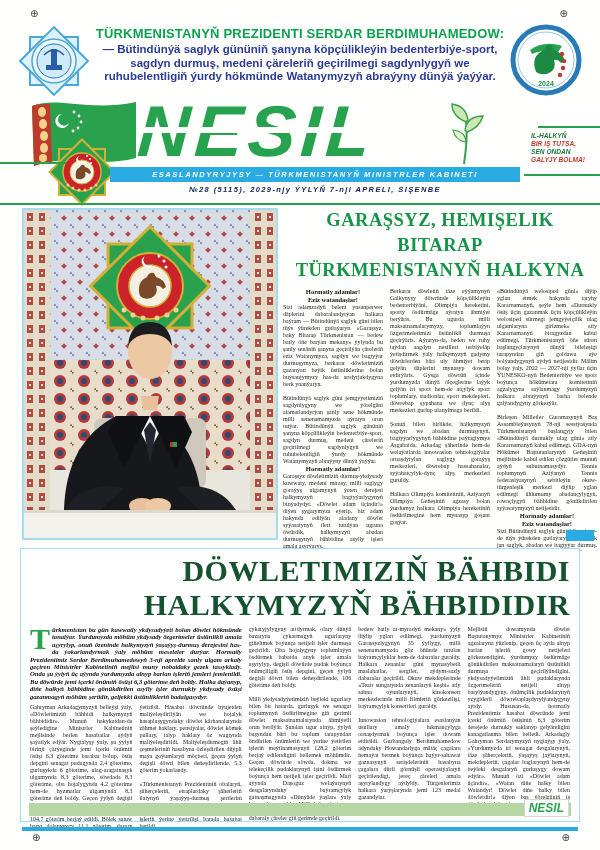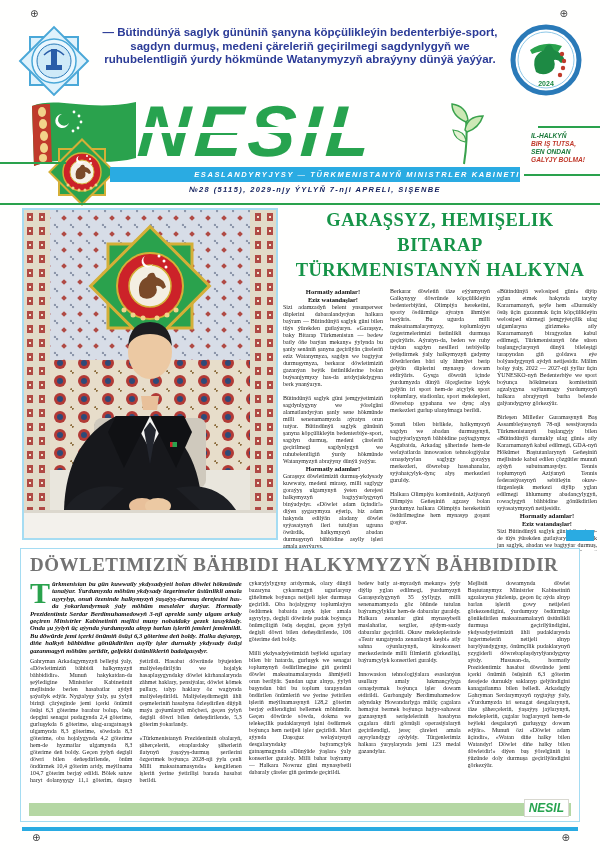--- a/index.html
+++ b/index.html
@@ -20,41 +20,41 @@
          background:linear-gradient(180deg,#27a34f 0 44%,#ffffff 44% 53%,#27a34f 53% 100%);
          -webkit-background-clip:text;background-clip:text;color:transparent;}
   .sprout{position:absolute;left:446px;top:2px;}
   .slogan{position:absolute;right:3px;top:32px;width:66px;text-align:left;
           font-family:"Liberation Sans",sans-serif;font-weight:bold;font-style:italic;
           font-size:6.6px;line-height:8px;}
   .slogan .g{color:#1d7a3c;} .slogan .r{color:#c03a2b;}
   .rule-green{position:absolute;height:2px;background:#2aa24d;}
   .founder{position:absolute;left:110px;top:67px;width:410px;height:15px;background:#2aabe2;
            color:#ffffff;font-family:"Liberation Sans",sans-serif;font-weight:bold;font-style:italic;
-           font-size:7.5px;line-height:15px;text-align:right;letter-spacing:1.6px;}
+           font-size:7.5px;line-height:15px;text-align:center;letter-spacing:1.6px;}
   .issue{position:absolute;left:110px;top:85px;width:410px;color:#14215e;
          font-family:"Liberation Sans",sans-serif;font-weight:bold;font-style:italic;
          font-size:7.5px;letter-spacing:1.4px;text-align:center;}
   .rule-full{position:absolute;top:103px;left:0;width:600px;height:1.5px;background:#2aa24d;}
   
   .article1{position:absolute;top:208px;left:0;right:0;height:336px;}
   .photo{position:absolute;left:22px;top:0;width:256px;height:332px;border:2px solid #a5dcf2;
          box-sizing:border-box;background:#e9e6dd;}
   .a1-right{position:absolute;left:283px;right:3px;top:0;}
   .a1-head{color:#169448;font-weight:bold;font-size:18.5px;line-height:25px;text-align:center;
            letter-spacing:.5px;margin:2px 0 5px 0;}
   .a1-cols{display:flex;gap:7px;height:263px;overflow:hidden;text-align:justify;}
   .a1-cols .col{flex:1;overflow:hidden;}
   .coltext{font-size:6px;line-height:7px;color:#1c1c1c;white-space:pre-line;}
   .sal{font-size:6.5px;line-height:8px;font-weight:bold;text-align:center;color:#111;}
   .bluebar{position:absolute;left:283px;right:3px;top:322px;height:11px;background:#2aabe2;}
   
   .article2{position:absolute;top:548px;left:20px;width:560px;height:274px;border:1.5px solid #a5dcf2;
             box-sizing:border-box;background:#ffffff;padding:3px 9px;}
-  .a2-head{color:#737373;font-weight:bold;font-size:19px;text-align:left;letter-spacing:.5px;
+  .a2-head{color:#14532d;font-weight:bold;font-size:30px;text-align:right;letter-spacing:.5px;
            margin:2px 0 4px 0;}
   .a2-grid{display:grid;grid-template-columns:repeat(5,1fr);grid-template-rows:auto 1fr;
            gap:4px 7px;height:204px;overflow:hidden;text-align:justify;}
   .a2-grid .coltext{overflow:hidden;}
   .intro{grid-column:1/3;grid-row:1;font-size:6.6px;line-height:7.4px;font-weight:bold;
          font-style:italic;color:#101010;text-align:justify;}
   .dropcap{float:left;color:#2aa24d;font-weight:bold;font-style:normal;font-size:30px;
            line-height:26px;padding-right:2px;font-family:"Liberation Serif",serif;}
   .c1{grid-column:1;grid-row:2;} .c2{grid-column:2;grid-row:2;}
   .c3{grid-column:3;grid-row:1/3;} .c4{grid-column:4;grid-row:1/3;} .c5{grid-column:5;grid-row:1/3;}
@@ -81,20 +81,21 @@
         <rect x="-24" y="-24" width="48" height="48" fill="#dff2fc" stroke="#4aa8d8" stroke-width="2"></rect>
         <rect x="-24" y="-24" width="48" height="48" fill="#dff2fc" stroke="#4aa8d8" stroke-width="2" transform="rotate(45)"></rect>
         <circle r="22" fill="#eaf7fe" stroke="#4aa8d8" stroke-width="1.5"></circle>
         <circle r="17" fill="#cfeaf8" stroke="#2a7ab8" stroke-width="1"></circle>
         <rect x="-3" y="-12" width="6" height="20" fill="#2a5da8"></rect>
         <rect x="-8" y="4" width="16" height="5" fill="#2a5da8"></rect>
         <path d="M-10 -6 q10 -10 20 0" fill="none" stroke="#2a5da8" stroke-width="1.5"></path>
       </g>
     </svg>
     <div class="quote-block">
+      <div class="kicker">TÜRKMENISTANYŇ PREZIDENTI SERDAR BERDIMUHAMEDOW:</div>
       <div class="quote">— Bütindünýä saglyk gününiň şanyna köpçülikleýin bedenterbiýe-sport, sagdyn durmuş, medeni çäreleriň geçirilmegi sagdynlygyň we ruhubelentligiň ýurdy hökmünde Watanymyzyň abraýyny dünýä ýaýýar.</div>
     </div>
     <svg width="72" height="74" viewBox="0 0 72 74">
       <circle cx="36" cy="36" r="33" fill="#ffffff" stroke="#2a7ab8" stroke-width="5"></circle>
       <circle cx="36" cy="36" r="28" fill="#ffffff" stroke="#8ec8e8" stroke-width="1"></circle>
       <path d="M20 26 q14 -10 32 -4 l-4 6 q-12 -4 -26 2 z" fill="#2aa24d"></path>
       <path d="M26 48 q-6 -16 8 -22 q2 -6 7 -5 l3 5 q9 3 11 11 l-4 2 q-3 -4 -7 -3 q3 9 -5 13 q-7 3 -13 -1 z" fill="#1d8a44"></path>
       <circle cx="52" cy="30" r="2.2" fill="#c03a2b"></circle>
         <circle cx="54" cy="37" r="2.2" fill="#c03a2b"></circle>
       <circle cx="53" cy="44" r="2.2" fill="#c03a2b"></circle>

